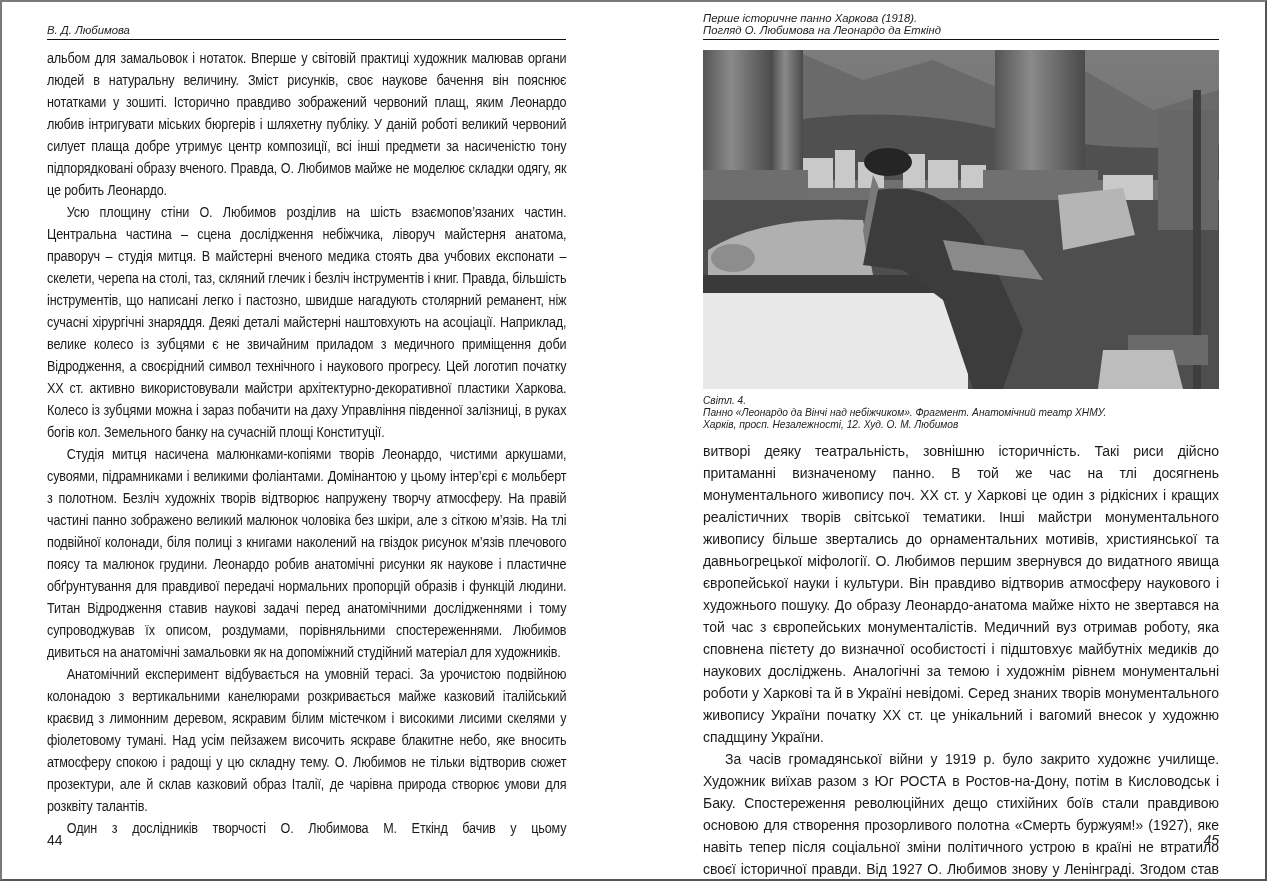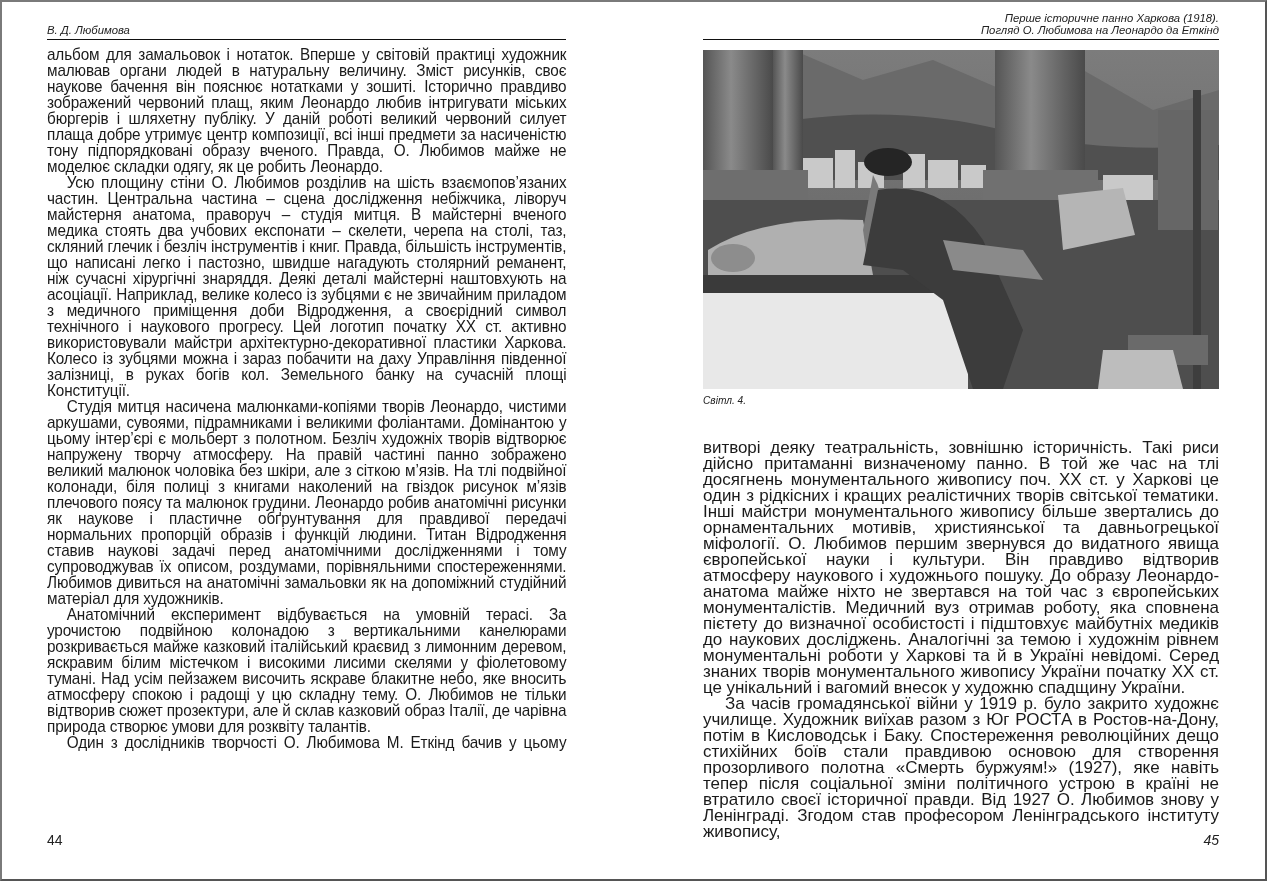--- a/index.html
+++ b/index.html
@@ -14,25 +14,25 @@
   .page { position: absolute; top: 0; height: 881px; }
   .page-left { left: 47px; width: 519px; }
   .page-right { left: 703px; width: 516px; }
 
   .running-head {
     position: absolute; left: 0; right: 0; top: 16px;
     font-style: italic; font-size: 11.3px; line-height: 12px; color: #222;
     border-bottom: 1px solid #111; padding-bottom: 3px;
   }
   .page-left .running-head { top: 24px; }
-  .page-right .running-head { text-align: right; top: 12px; }
+  .page-right .running-head { top: 12px; }
 
   .body-text {
     position: absolute; left: 0; right: 0;
-    font-size: 17px; line-height: 16px; text-align: justify;
+    font-size: 14px; line-height: 22px; text-align: justify;
     letter-spacing: -0.15px;
   }
   .page-left .body-text { top: 47px; font-family: "Liberation Sans Narrow", "Liberation Sans", sans-serif; font-stretch: condensed; }
   .page-right .body-text { top: 440px; letter-spacing: -0.05px; }
   .para { margin: 0; text-indent: 22px; }
   .para.cont { text-indent: 0; }
   .narrow { transform: scaleX(0.9); transform-origin: left top; width: 111.2%; }
 
   .figure {
     position: absolute; left: 0; top: 50px; width: 516px; height: 339px;
@@ -125,20 +125,24 @@
       <path d="M240 190 L320 200 L340 230 L250 220 Z" fill="#8a8a8a"></path>
 
       <path d="M355 145 L420 138 L432 185 L360 200 Z" fill="#b5b5b5"></path>
       <rect x="425" y="285" width="80" height="30" fill="#6a6a6a"></rect>
       <path d="M400 300 L470 300 L480 339 L395 339 Z" fill="#bdbdbd"></path>
     </svg>
   </div>
 
   <div class="caption">
     <span class="lbl">Світл. 4.</span>
+    <span>
+      <span>Панно «Леонардо да Вінчі над небіжчиком». Фрагмент. Анатомічний театр ХНМУ.</span><br>
+      <span>Харків, просп. Незалежності, 12. Худ. О. М. Любимов</span>
+    </span>
   </div>
 
   <div class="body-text">
     <p class="para cont">витворі деяку театральність, зовнішню історичність. Такі риси дійсно притаманні визначеному панно. В той же час на тлі досягнень монументального живопису поч. XX ст. у Харкові це один з рідкісних і кращих реалістичних творів світської тематики. Інші майстри монументального живопису більше звертались до орнаментальних мотивів, християнської та давньогрецької міфології. О. Любимов першим звернувся до видатного явища європейської науки і культури. Він правдиво відтворив атмосферу наукового і художнього пошуку. До образу Леонардо-анатома майже ніхто не звертався на той час з європейських монументалістів. Медичний вуз отримав роботу, яка сповнена пієтету до визначної особистості і підштовхує майбутніх медиків до наукових досліджень. Аналогічні за темою і художнім рівнем монументальні роботи у Харкові та й в Україні невідомі. Серед знаних творів монументального живопису України початку XX ст. це унікальний і вагомий внесок у художню спадщину України.</p>
     <p class="para" style="text-align-last: justify;">За часів громадянської війни у 1919 р. було закрито художнє училище. Художник виїхав разом з Юг РОСТА в Ростов-на-Дону, потім в Кисловодськ і Баку. Спостереження революційних дещо стихійних боїв стали правдивою основою для створення прозорливого полотна «Смерть буржуям!» (1927), яке навіть тепер після соціальної зміни політичного устрою в країні не втратило своєї історичної правди. Від 1927 О. Любимов знову у Ленінграді. Згодом став професором Ленінградського інституту живопису,</p>
   </div>
   <div class="folio">45</div>
 </div>
 
 </body></html>

